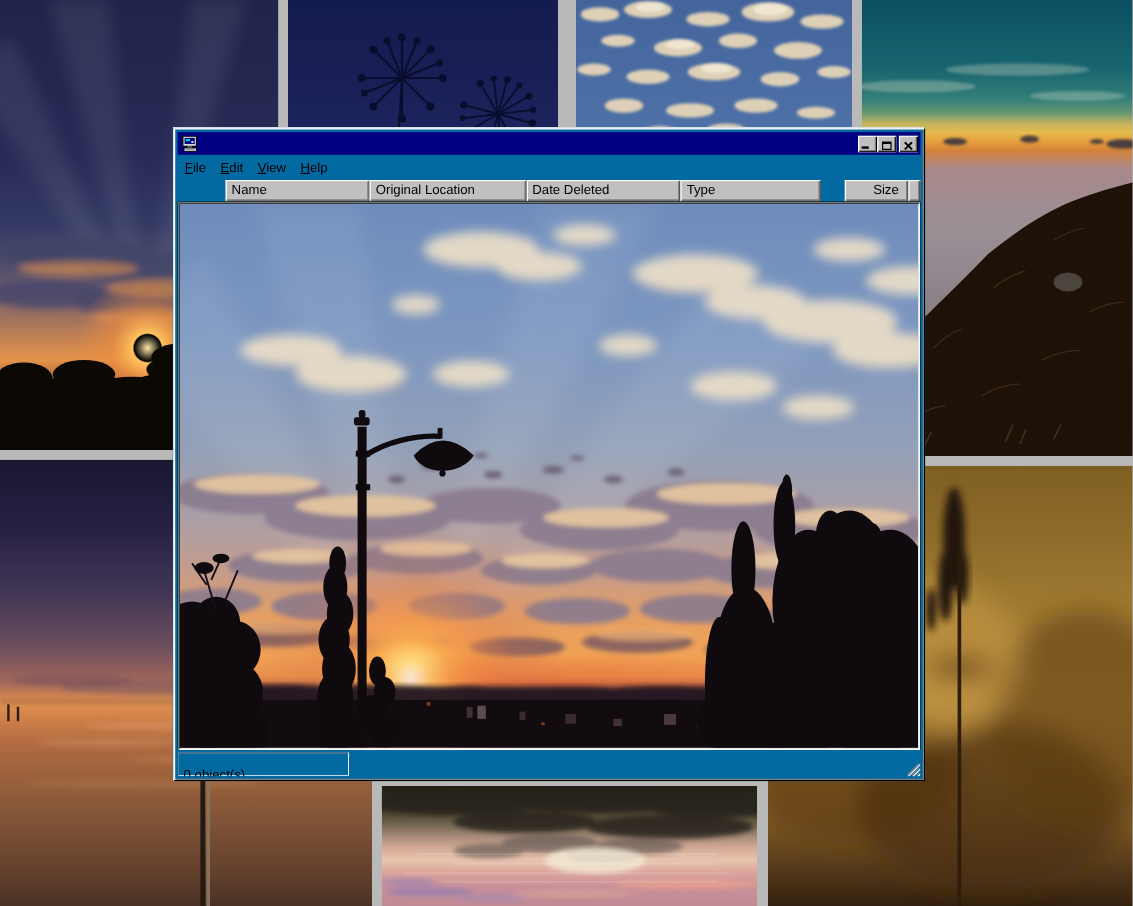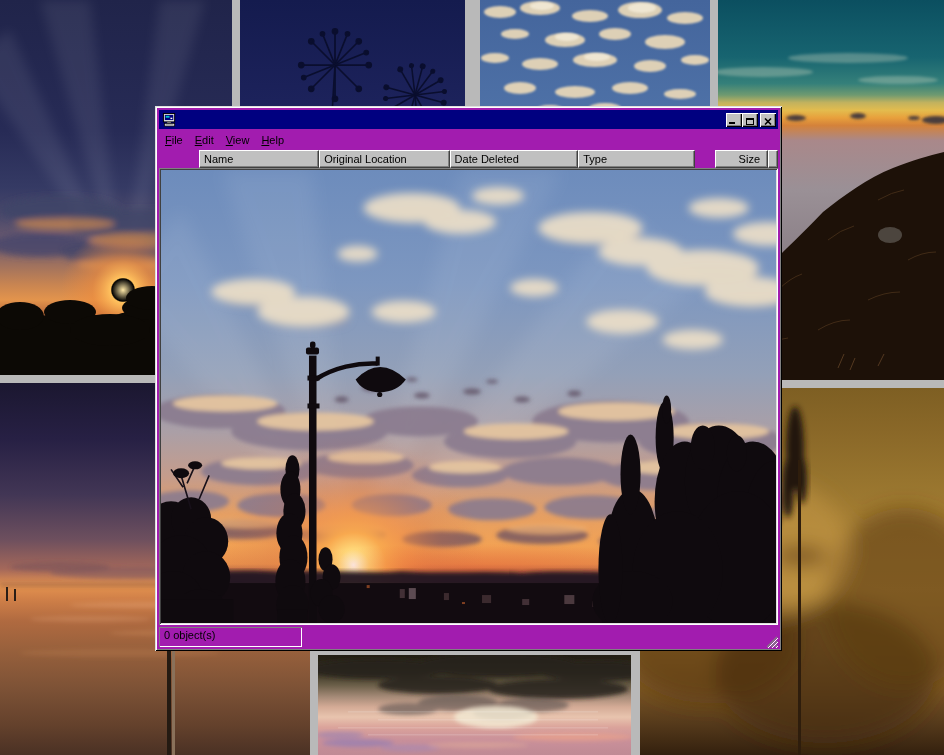--- a/index.html
+++ b/index.html
@@ -15,22 +15,22 @@
   .t-tl{left:0;top:0;width:232px;height:375px;}
   .t-tm{left:240px;top:0;width:225px;height:375px;}
   .t-tc{left:480px;top:0;width:230px;height:375px;}
   .t-tr{left:718px;top:0;width:226px;height:380px;}
   .t-bl{left:0;top:383px;width:310px;height:372px;}
   .t-bm{left:318px;top:655px;width:313px;height:100px;}
   .t-br{left:640px;top:388px;width:304px;height:367px;}
 
   
   .window{
-    position:absolute;left:155px;top:106px;width:627px;height:545px;
-    background:#a21caf;padding:3px;box-sizing:border-box;
+    position:absolute;left:144px;top:106px;width:627px;height:545px;
+    background:#0369a1;padding:3px;box-sizing:border-box;
     box-shadow:inset 1px 1px 0 #dfdfdf, inset -1px -1px 0 #000,
                inset 2px 2px 0 #fff, inset -2px -2px 0 #808080;
     display:flex;flex-direction:column;
   }
   .titlebar{
     height:19px;flex:0 0 19px;background:#000080;margin:1px;
     display:flex;align-items:center;padding:1px 2px;box-sizing:border-box;
   }
   .app-icon{width:15px;height:14px;margin:0 3px 0 1px;flex:0 0 auto;}
   .title-text{color:#fff;font-size:11px;font-weight:bold;flex:1 1 auto;overflow:hidden;white-space:nowrap;}
@@ -71,21 +71,21 @@
     background:#000;
   }
   .content svg{position:absolute;left:2px;top:2px;width:calc(100% - 4px);height:calc(100% - 4px);}
 
   .statusbar{
     height:20px;flex:0 0 20px;display:flex;gap:3px;padding-top:2px;
     position:relative;align-items:stretch;margin:0 1px 1px;
   }
   .panel{
     box-shadow:inset 1px 1px 0 #808080, inset -1px -1px 0 #fff;
-    font-size:11px;line-height:15px;padding:1px 5px 0;box-sizing:border-box;
+    font-size:11px;line-height:15px;padding:12px 5px 0;box-sizing:border-box;
     overflow:hidden;white-space:nowrap;
   }
   .p1{width:143px;flex:0 0 143px;}
   .p2{flex:1 1 auto;}
   .grip{position:absolute;right:0;bottom:0;width:13px;height:13px;}
 </style>
 </head>
 <body>
 
 <div>

